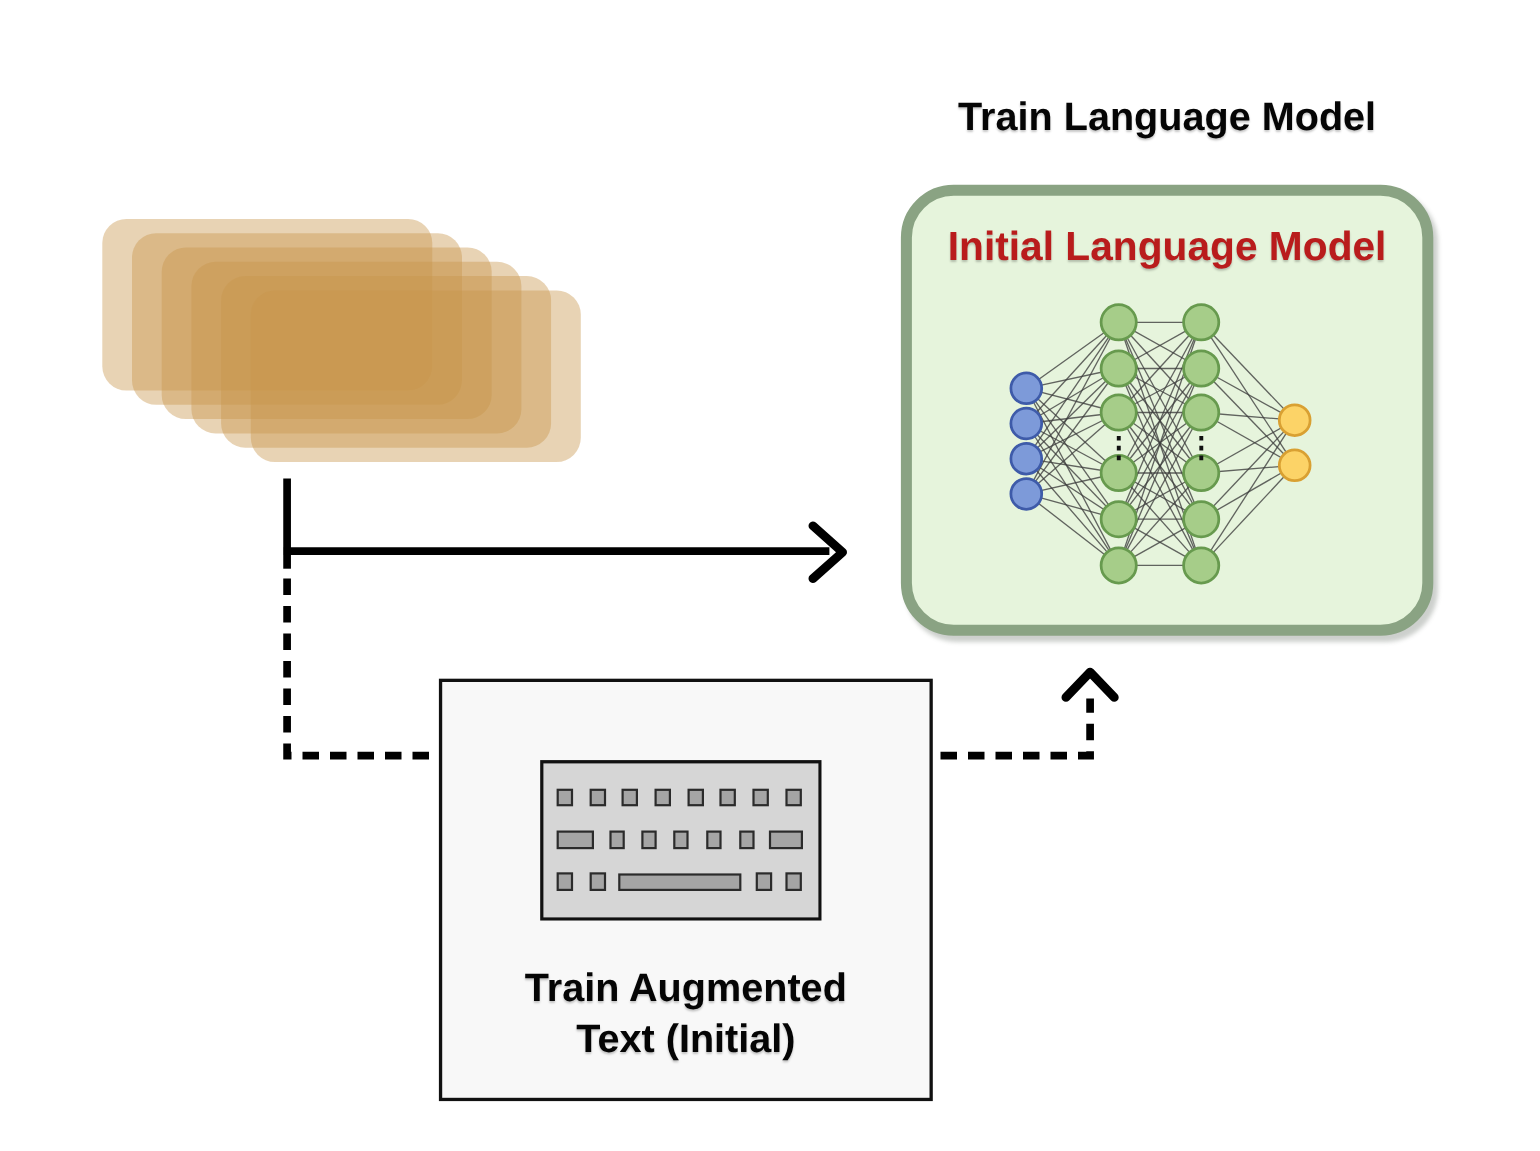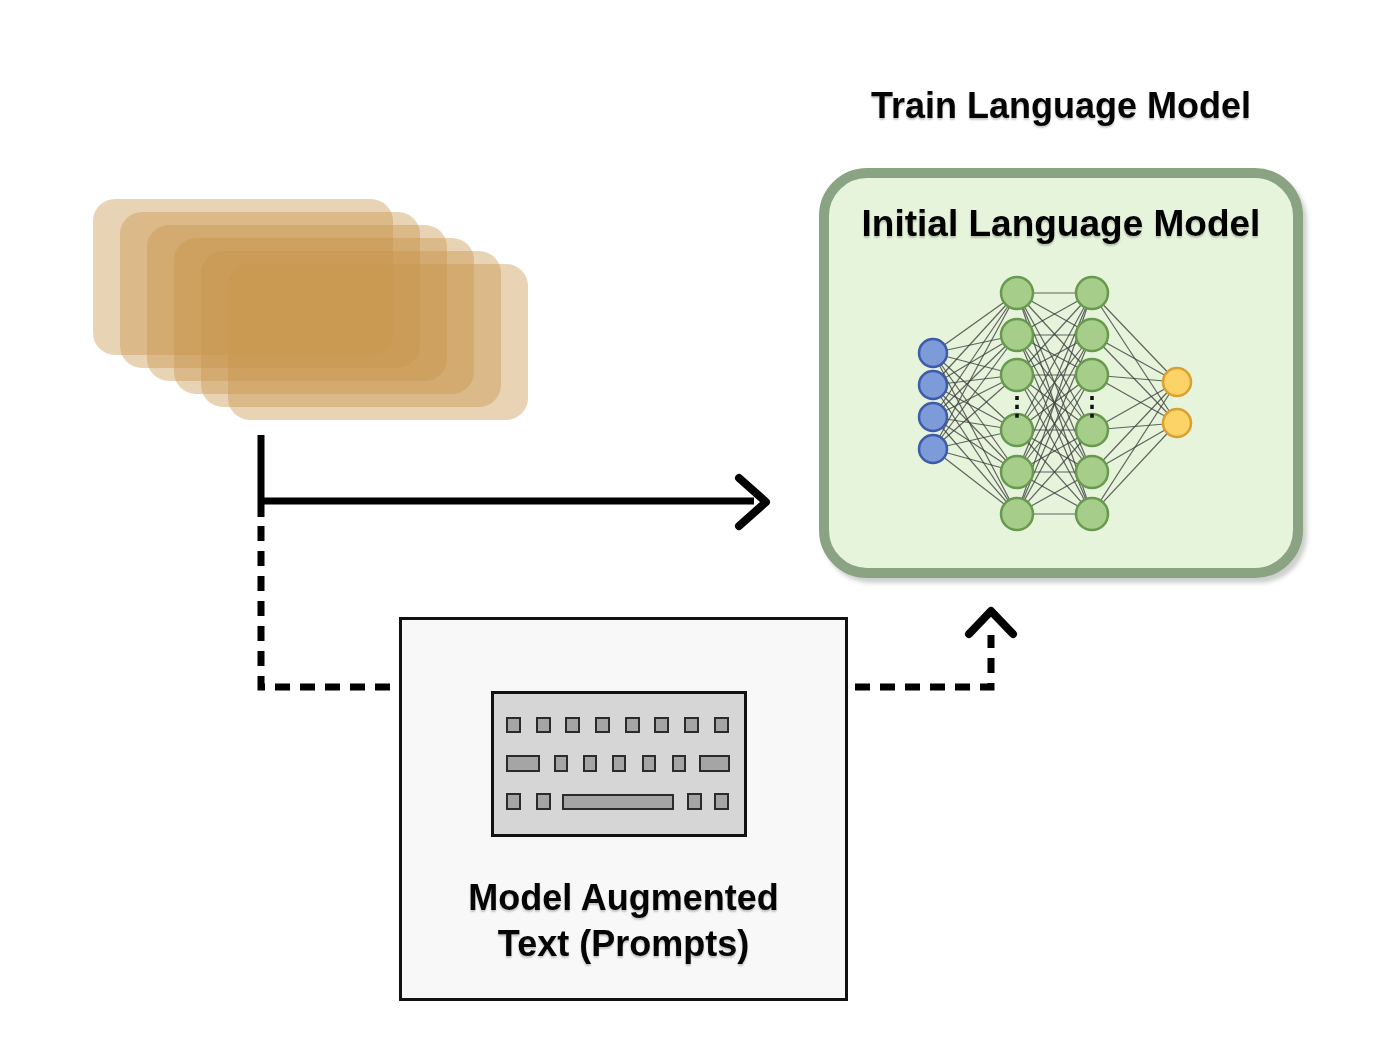--- a/index.html
+++ b/index.html
@@ -23,21 +23,21 @@
   .arrow-layer{ position:absolute; left:0; top:0; pointer-events:none; }
 
   .model-box{
     position:absolute; left:819px; top:168px; width:484px; height:410px;
     box-sizing:border-box; border:10px solid var(--model-border,#8aa383);
     background:var(--model-fill,#e6f4dc); border-radius:48px;
     box-shadow:4px 5px 4px rgba(90,100,90,0.30);
   }
   .model-title{
     position:absolute; left:0; top:24px; width:100%; text-align:center;
-    font-weight:700; font-size:37px; line-height:44px; color:#000000;
+    font-weight:700; font-size:37px; line-height:44px; color:#b91c1c;
     text-shadow:0 2px 2px rgba(0,0,0,0.22);
   }
   .network-svg{ position:absolute; left:61px; top:87px; }
 
   .human-box{
     position:absolute; left:399px; top:617px; width:449px; height:384px;
     box-sizing:border-box; border:3px solid var(--human-border,#111111);
     background:var(--human-fill,#f8f8f8);
   }
   .human-text{
@@ -195,18 +195,18 @@
           <rect x="209" y="65" width="29" height="15"></rect>
           <rect x="16" y="103" width="13" height="15"></rect>
             <rect x="46" y="103" width="13" height="15"></rect>
           <rect x="72" y="104" width="110" height="14"></rect>
           <rect x="197" y="103" width="13" height="15"></rect>
             <rect x="224" y="103" width="13" height="15"></rect>
         </g>
       </svg>
     </div>
     <div class="human-text">
-      <div>Model Augmented</div>
-      <div>Text (Prompts)</div>
+      <div>Train Augmented</div>
+      <div>Text (Initial)</div>
     </div>
   </div>
 
 </div>
 
 </body></html>

